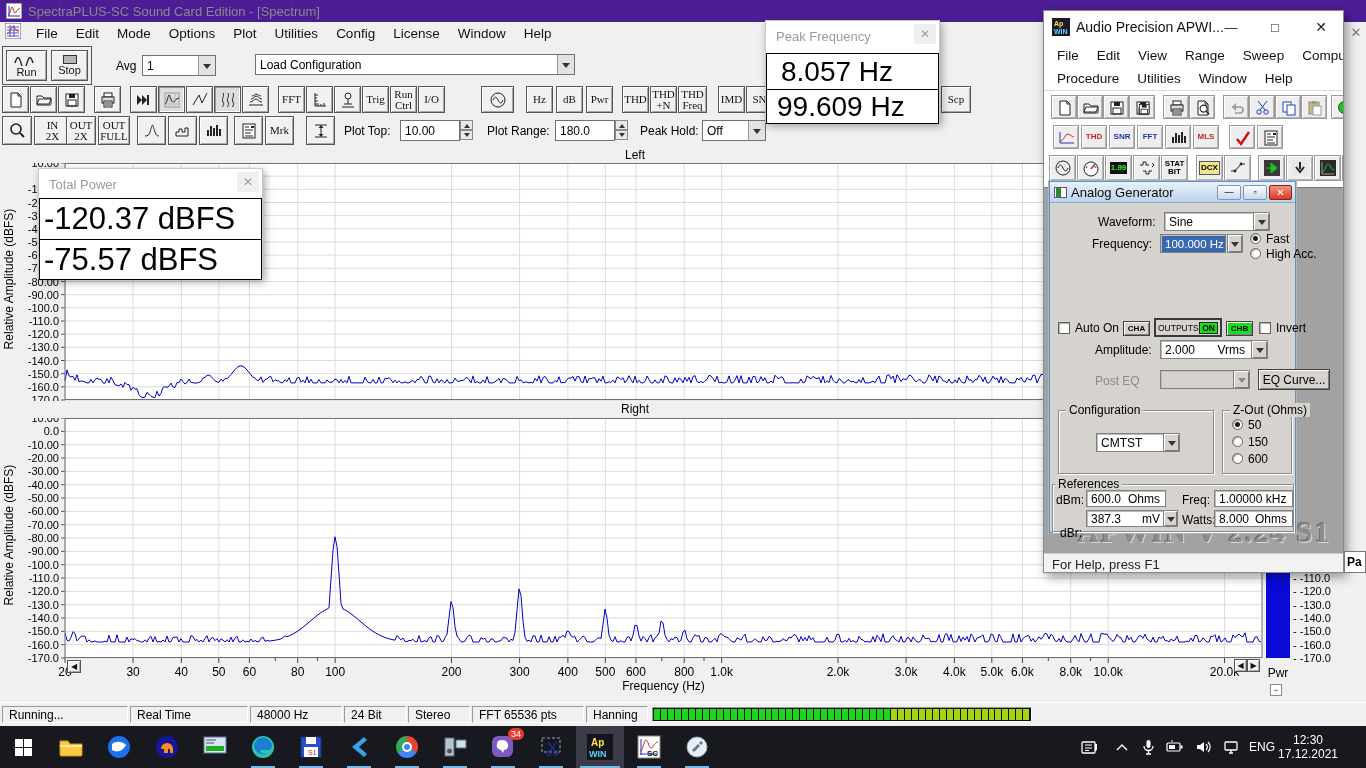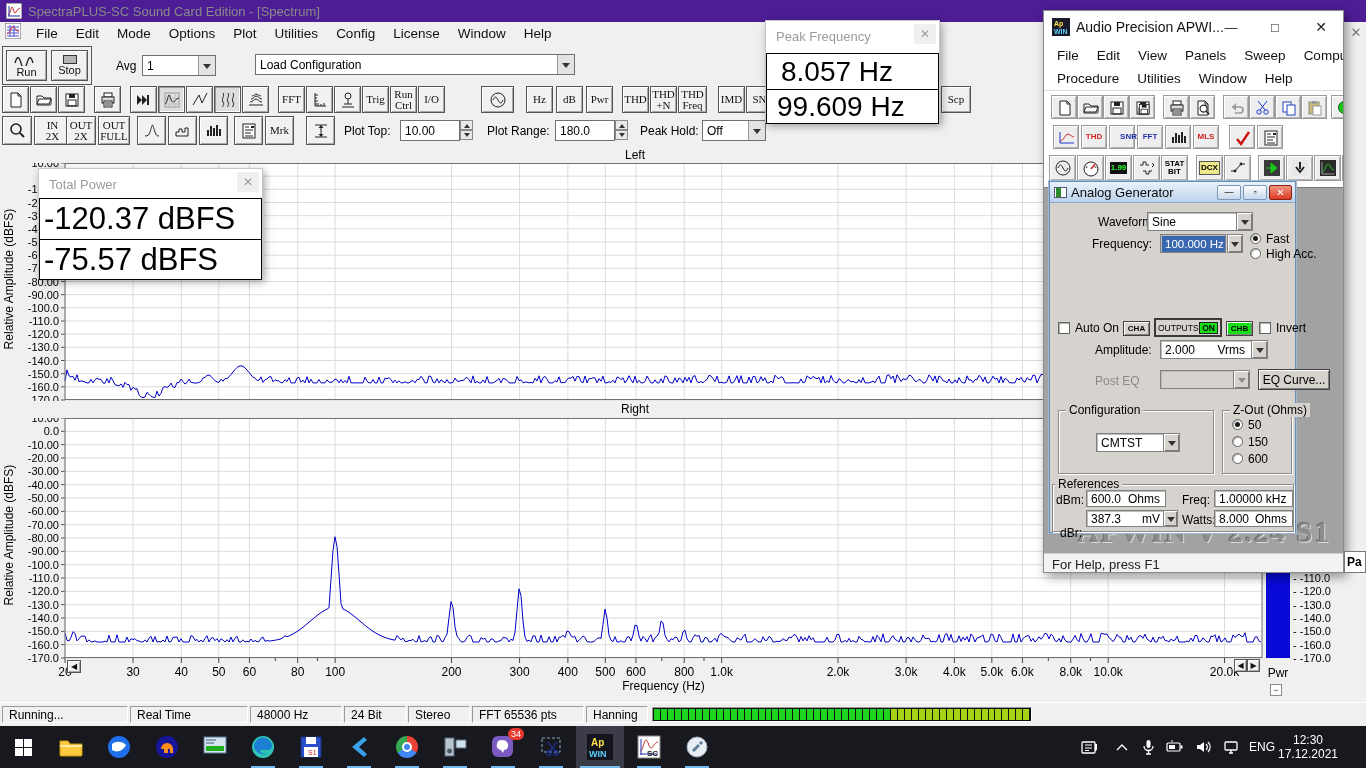--- a/index.html
+++ b/index.html
@@ -805,21 +805,21 @@
       <span class="abs" style="left:32px;top:8px;font-size:14px;color:#111;white-space:nowrap;">Audio Precision APWI...</span>
       <div class="abs" style="left:168px;top:0;width:38px;height:32px;display:flex;align-items:center;justify-content:center;font-size:13px;color:#222;">—</div>
       <div class="abs" style="left:212px;top:0;width:38px;height:32px;display:flex;align-items:center;justify-content:center;font-size:13px;color:#222;">□</div>
       <div class="abs" style="left:256px;top:0;width:42px;height:32px;display:flex;align-items:center;justify-content:center;font-size:14px;color:#222;">✕</div>
     </div>
 
     <div class="abs" style="left:0;top:32px;width:100%;height:24px;display:flex;align-items:center;padding-left:4px;">
       <span class="ap-menu-item">File</span>
       <span class="ap-menu-item">Edit</span>
       <span class="ap-menu-item">View</span>
-      <span class="ap-menu-item">Panels</span>
+      <span class="ap-menu-item">Range</span>
       <span class="ap-menu-item">Sweep</span>
       <span class="ap-menu-item">Compute</span>
     </div>
     <div class="abs" style="left:0;top:56px;width:100%;height:24px;display:flex;align-items:center;padding-left:4px;border-bottom:1px solid #d9d9d9;">
       <span class="ap-menu-item">Procedure</span>
       <span class="ap-menu-item">Utilities</span>
       <span class="ap-menu-item">Window</span>
       <span class="ap-menu-item">Help</span>
     </div>
 
@@ -881,21 +881,21 @@
 
     <div class="apbtn" style="left:9px;top:114px;">
         <svg width="17" height="17">
           <use href="#i-curve2"></use>
         </svg>
       </div>
     <div class="apbtn" style="left:37px;top:114px;">
         <span class="mini" style="color:#c22;">THD</span>
       </div>
     <div class="apbtn" style="left:65px;top:114px;">
-        <span class="mini" style="color:#23a;padding-left:13px;">SNR</span>
+        <span class="mini" style="color:#23a;">SNR</span>
       </div>
     <div class="apbtn" style="left:93px;top:114px;">
         <span class="mini" style="color:#23a;">FFT</span>
       </div>
     <div class="apbtn" style="left:121px;top:114px;">
         <svg width="17" height="17">
           <use href="#i-bars"></use>
         </svg>
       </div>
     <div class="apbtn" style="left:149px;top:114px;">
@@ -967,21 +967,21 @@
         <span style="margin:0 4px 0 4px;width:13px;height:11px;background:#fff;border:1px solid #557;display:inline-block;">
           <span style="display:block;width:5px;height:9px;background:#2c8c2c;margin:0.5px;"></span>
           </span>
         <span style="font-size:13px;color:#0a0a0a;">Analog Generator</span>
         <span class="abs" style="right:54px;top:3px;width:24px;height:15px;background:linear-gradient(#fdfdfd,#c8d8ea);border:1px solid #7a96b8;border-radius:2px;text-align:center;font-size:9px;line-height:13px;">—</span>
         <span class="abs" style="right:28px;top:3px;width:24px;height:15px;background:linear-gradient(#fdfdfd,#c8d8ea);border:1px solid #7a96b8;border-radius:2px;text-align:center;font-size:9px;line-height:13px;">▫</span>
         <span class="abs" style="right:3px;top:3px;width:23px;height:15px;background:linear-gradient(#f0937f,#d83a22);border:1px solid #8c2014;border-radius:2px;text-align:center;font-size:10px;line-height:14px;color:#fff;">✕</span>
       </div>
 
       <span class="gen-lbl" style="left:48px;top:33px;">Waveform:</span>
-      <div class="cfield" style="left:97px;top:30px;width:106px;height:19px;">
+      <div class="cfield" style="left:114px;top:30px;width:106px;height:19px;">
         <span class="val">Sine</span>
         <span class="cbtn-arrow">
             <span class="tri"></span>
           </span>
       </div>
 
       <span class="gen-lbl" style="left:42px;top:55px;">Frequency:</span>
       <div class="cfield" style="left:110px;top:52px;width:66px;height:19px;background:#3a68b0;">
         <span class="val" style="color:#fff;font-size:11.5px;">100.000  Hz</span>
       </div>

